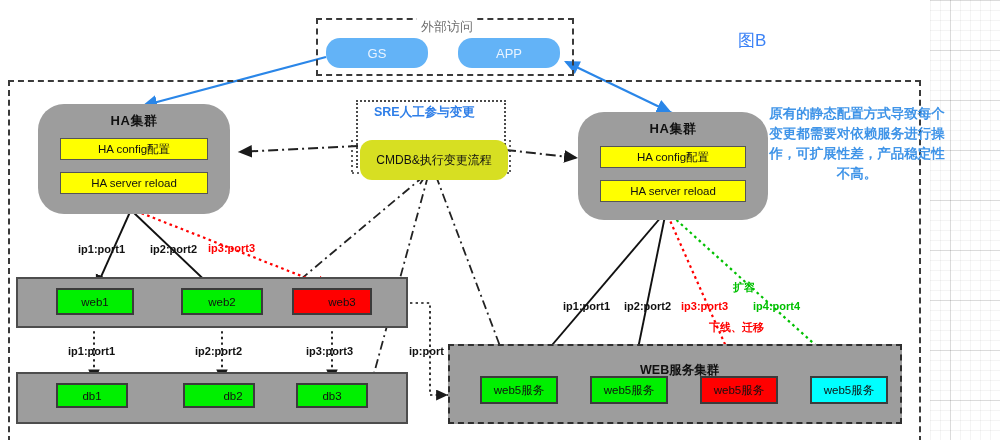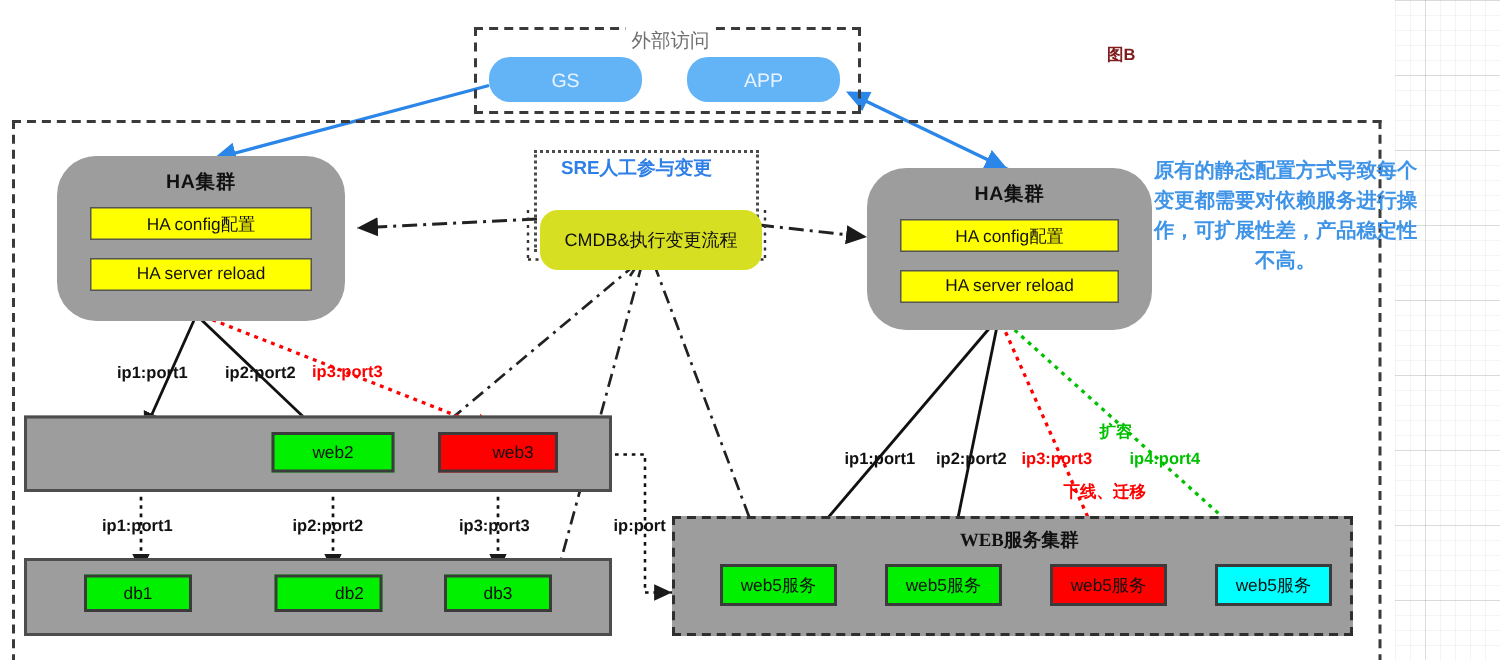--- a/index.html
+++ b/index.html
@@ -136,23 +136,23 @@
     color: #3f94e8;
     font-size: 13.5px;
     font-weight: bold;
     line-height: 20px;
     text-align: center;
     width: 182px;
     white-space: pre-wrap;
   }
   .figlabel {
     position: absolute;
-    color: #7f1d1d;
-    font-size: 11px;
-    font-weight: bold;
+    color: #3b82f6;
+    font-size: 17px;
+    font-weight: normal;
     background: #ffffff;
     padding: 1px 2px;
   }
   .outer-label {
     position: absolute;
     font-size: 13px;
     color: #6f6f6f;
     white-space: nowrap;
   }
   .cluster-band-title {
@@ -272,20 +272,23 @@
     <span>CMDB&amp;执行变更流程</span>
   </div>
 
   <div class="note" style="left:766px;top:104px;">原有的静态配置方式导致每个变更都需要对依赖服务进行操作，可扩展性差，产品稳定性不高。</div>
 
   <div class="lbl" style="left:78px;top:243px;">ip1:port1</div>
   <div class="lbl" style="left:150px;top:243px;">ip2:port2</div>
   <div class="lbl red" style="left:208px;top:242px;">ip3:port3</div>
 
   <div class="grayband" style="left:16px;top:277px;width:392px;height:51px;"></div>
+  <div class="node green" style="left:56px;top:288px;width:78px;height:27px;">
+    <span>web1</span>
+  </div>
   <div class="node green" style="left:181px;top:288px;width:82px;height:27px;">
     <span>web2</span>
   </div>
   <div class="node red" style="left:292px;top:288px;width:80px;height:27px;padding-left:20px;">
     <span>web3</span>
   </div>
 
   <div class="lbl" style="left:68px;top:345px;">ip1:port1</div>
   <div class="lbl" style="left:195px;top:345px;">ip2:port2</div>
   <div class="lbl" style="left:306px;top:345px;">ip3:port3</div>
@@ -303,21 +306,21 @@
   </div>
 
   <div class="lbl" style="left:563px;top:300px;">ip1:port1</div>
   <div class="lbl" style="left:624px;top:300px;">ip2:port2</div>
   <div class="lbl red" style="left:681px;top:300px;">ip3:port3</div>
   <div class="lbl green" style="left:735px;top:300px;padding-left:18px;">ip4:port4</div>
   <div class="lbl green" style="left:733px;top:280px;">扩容</div>
   <div class="lbl red" style="left:709px;top:320px;">下线、迁移</div>
 
   <div class="grayband dashed" style="left:448px;top:344px;width:454px;height:80px;"></div>
-  <div class="cluster-band-title" style="left:640px;top:352px;font-family:Liberation Serif, serif;">WEB服务集群</div>
+  <div class="cluster-band-title" style="left:640px;top:362px;">WEB服务集群</div>
   <div class="node green" style="left:480px;top:376px;width:78px;height:28px;">
     <span>web5服务</span>
   </div>
   <div class="node green" style="left:590px;top:376px;width:78px;height:28px;">
     <span>web5服务</span>
   </div>
   <div class="node red" style="left:700px;top:376px;width:78px;height:28px;">
     <span>web5服务</span>
   </div>
   <div class="node cyan" style="left:810px;top:376px;width:78px;height:28px;">

